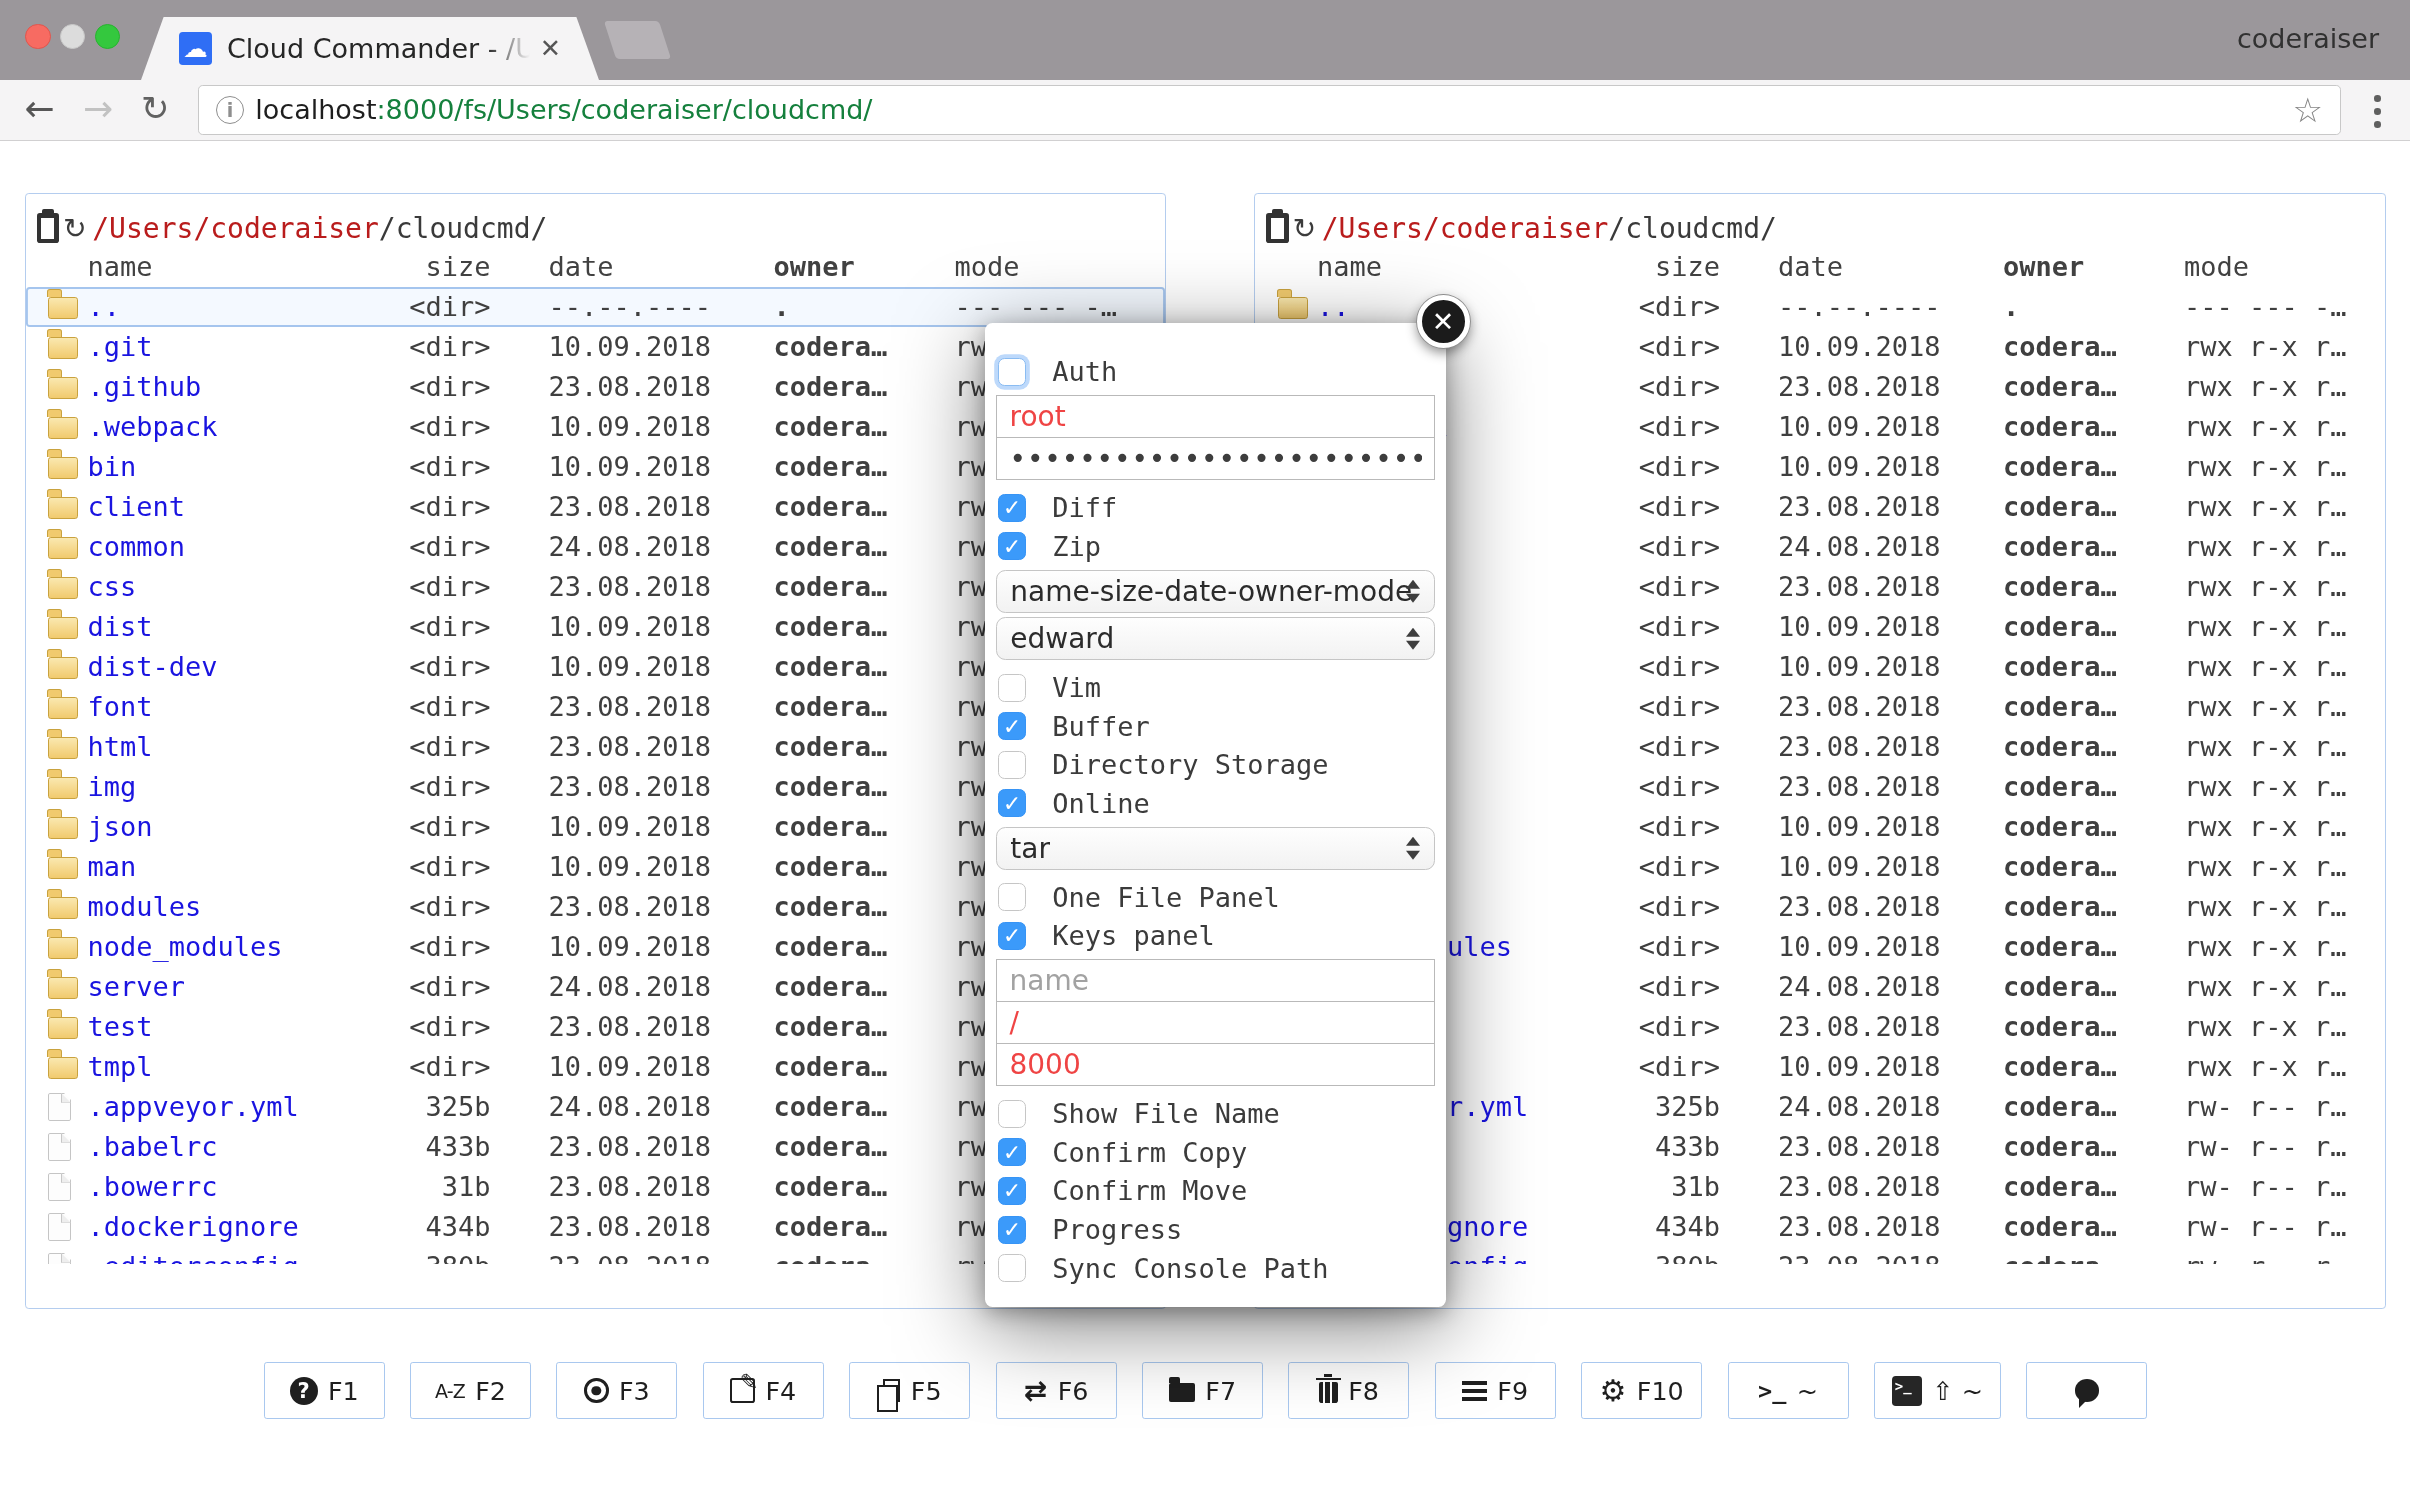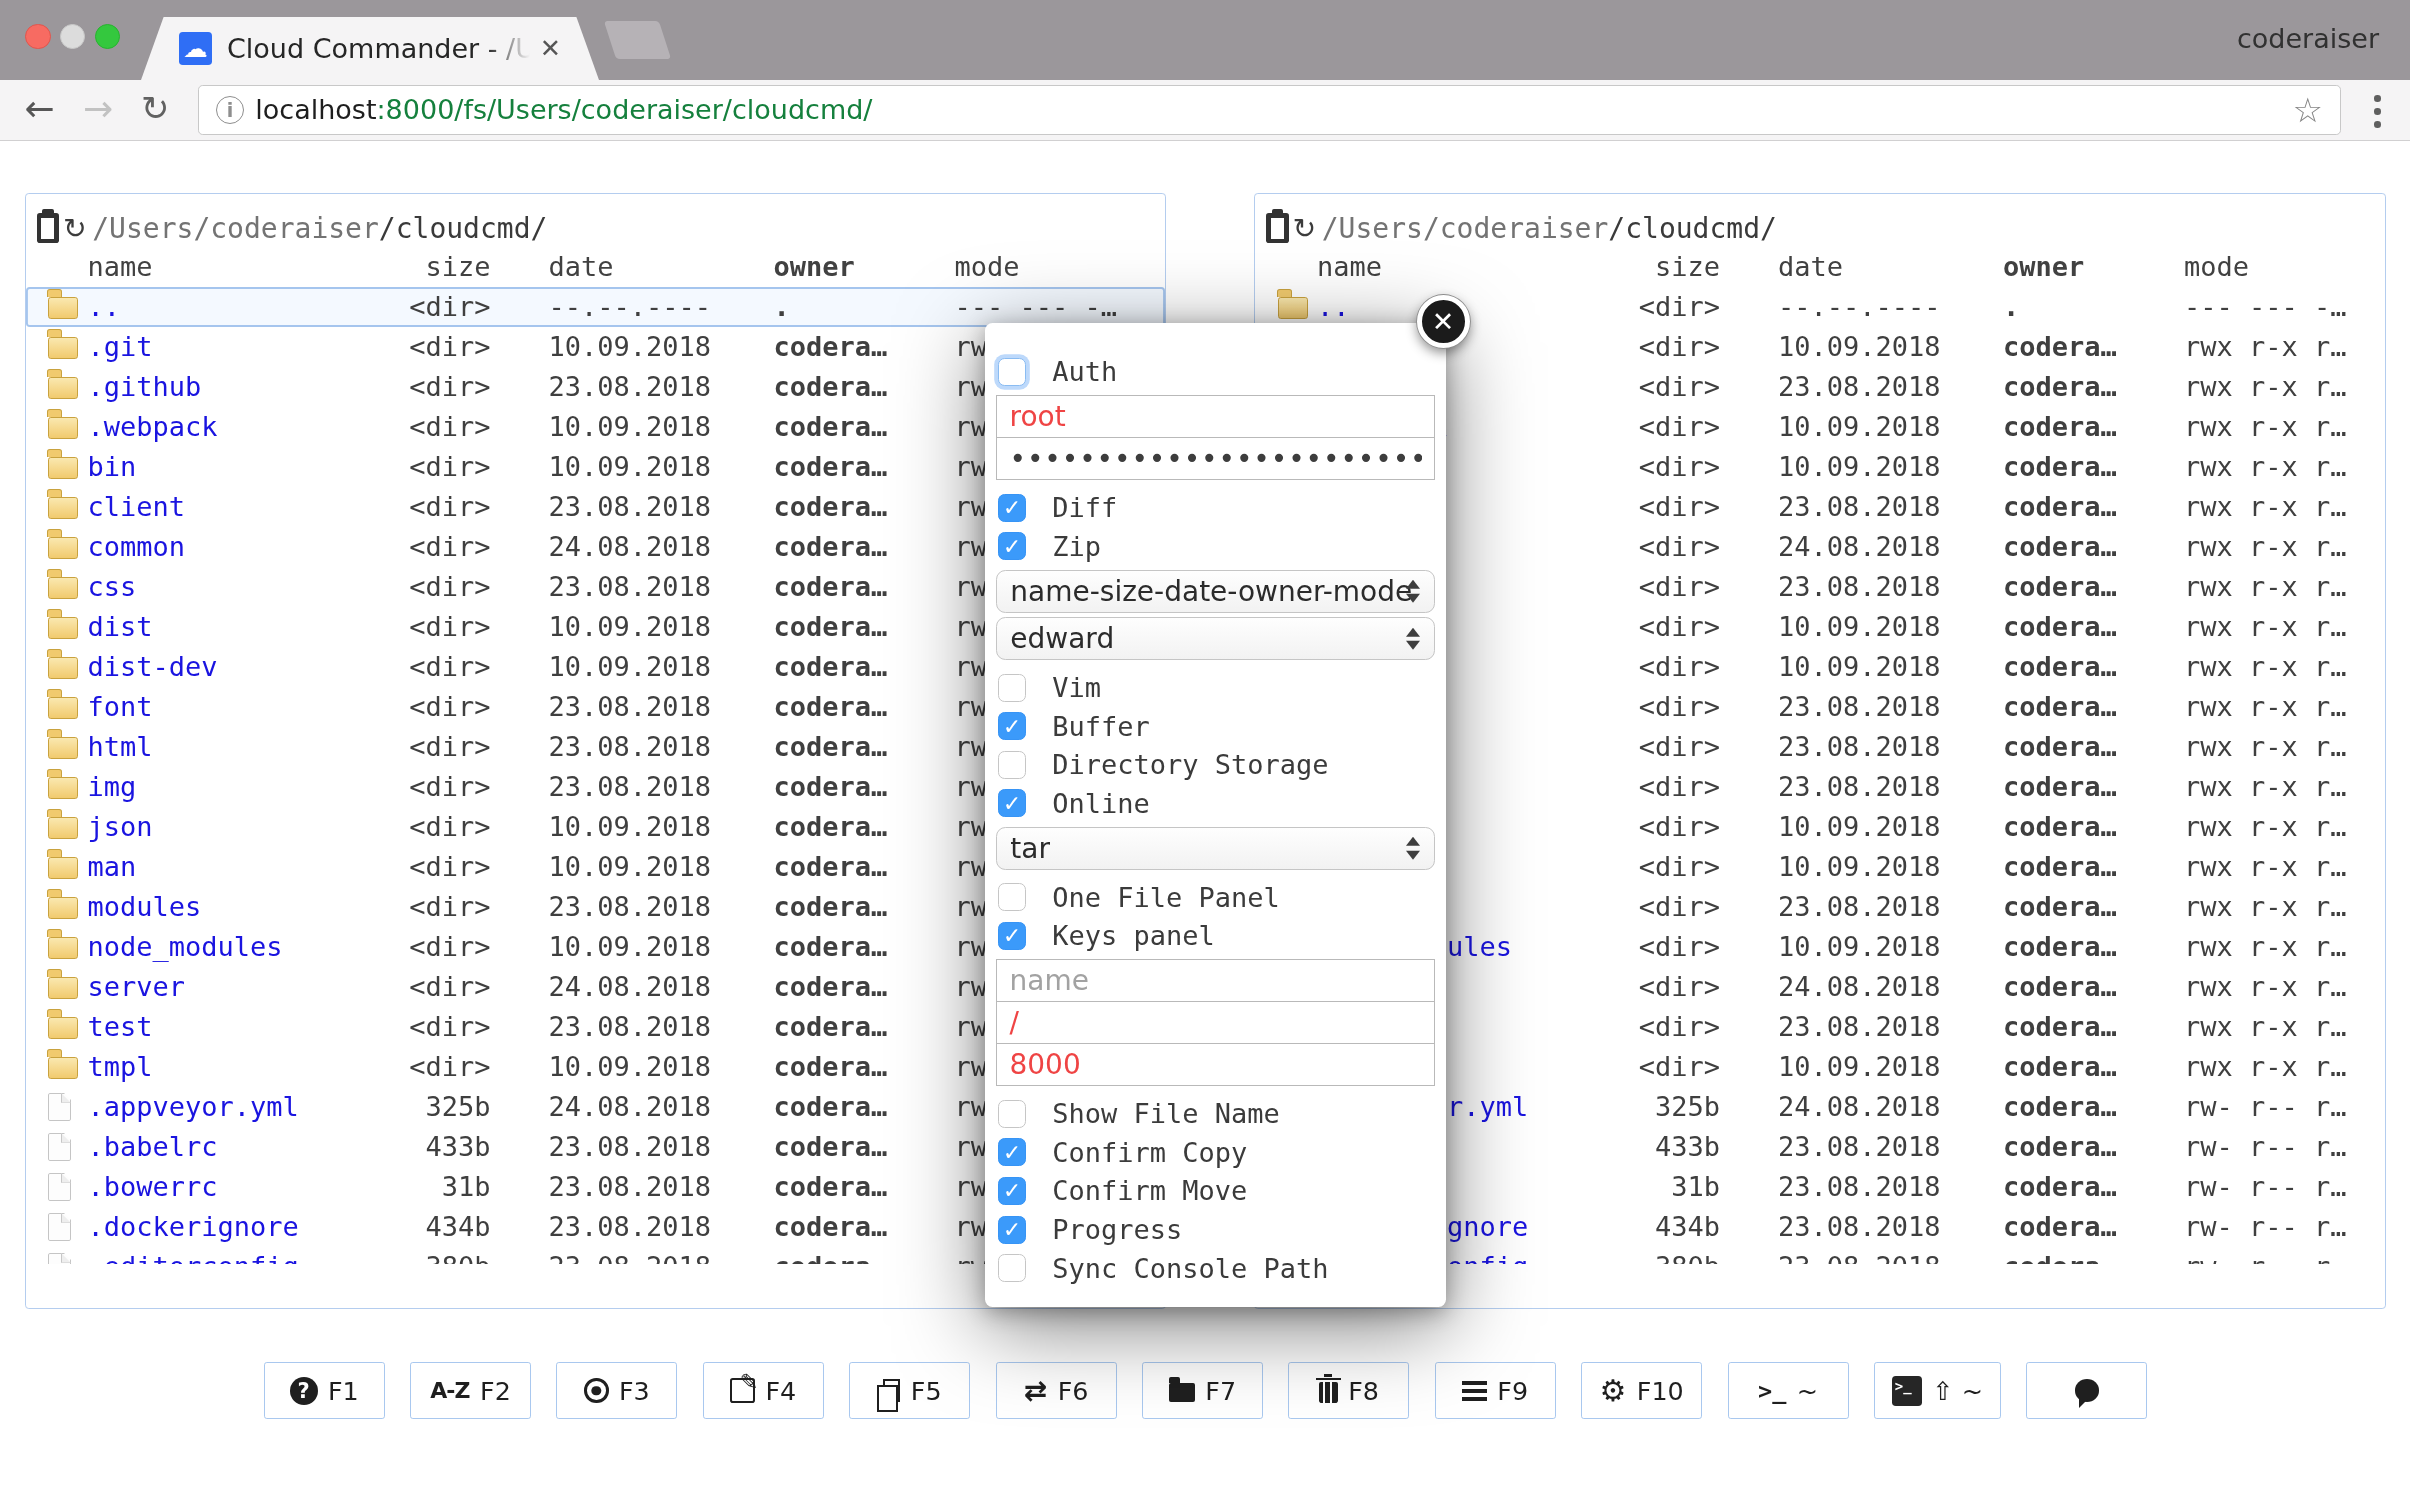--- a/index.html
+++ b/index.html
@@ -50,21 +50,21 @@
   #left-panel { left:24.5px; width:1141px; }
   #right-panel { left:1254px; width:1132px; }
   .panel-head { display:flex; align-items:center; padding:15px 0 0 11.3px; height:53px;
                 font-family:"DejaVu Sans Mono",monospace; font-size:28px; }
   .ic-clipboard { position:relative; width:22.6px; height:30px; background:#333; border-radius:2.8px; flex:none; }
   .ic-clipboard::before { content:""; position:absolute; left:4.7px; top:4.7px; width:13px; height:21px; background:#fff; }
   .ic-clipboard::after { content:""; position:absolute; left:5.6px; top:-3.8px; width:11.3px; height:5.6px;
                 background:#333; border-radius:1.9px 1.9px 0 0; }
   .ic-refresh { margin:0 5.6px 0 3.8px; font-size:28px; color:#3c3c3c; font-family:"DejaVu Sans",sans-serif; }
   .ic-refresh::before { content:"↻"; }
-  .path-red { color:#737373; }
+  .path-red { color:#b91c1c; }
   .path-dark { color:#3a3a3a; }
 
   .grid-row { display:grid; grid-template-columns:62px 299px 104px 234px 185px auto; align-items:center; }
   .cols-head { height:38px; font-family:"DejaVu Sans Mono",monospace; font-size:27px; color:#414141; }
   .c-size { text-align:right; }
   .c-date { padding-left:58px; }
   .c-owner { padding-left:49px;font-weight:bold; }
   .c-mode { padding-left:45px; overflow:hidden; white-space:nowrap; }
   .rows { height:979px; overflow:hidden; padding-top:1.9px; }
   .frow { height:40px; font-family:"DejaVu Sans Mono",monospace; font-size:27px; color:#3f3f3f; }
@@ -117,21 +117,21 @@
   .sel-arrows i.up { border-bottom:9.4px solid #3e3e3e; }
   .sel-arrows i.dn { border-top:9.4px solid #3e3e3e; }
 
   
   #fbar { position:absolute; left:0; top:1362px; width:2411px; display:flex; justify-content:center; gap:25.4px; }
   .fkey { height:57px; min-width:121px; padding:0 17px; background:#fff; border:0.9px solid #a9c8ef;
           border-radius:2.8px; display:flex; align-items:center; justify-content:center; gap:10.4px;
           font-size:25.4px; color:#1f1f1f; }
   .ic-help { width:28px; height:28px; border-radius:50%; background:#1f1f1f; color:#fff; display:flex;
              align-items:center; justify-content:center; font-size:21px; font-weight:bold; }
-  .ic-az { font-size:22px; font-weight:bold; letter-spacing:-0.9px; }
+  .ic-az { font-size:19px; font-weight:normal; letter-spacing:-0.9px; }
   .ic-eye { position:relative; width:24.5px; height:24.5px; border:3.8px solid #1f1f1f; border-radius:50%; }
   .ic-eye::after { content:""; position:absolute; left:50%; top:50%; transform:translate(-50%,-50%);
              width:9.4px; height:9.4px; border-radius:50%; background:#1f1f1f; }
   .ic-edit { position:relative; width:24.5px; height:24.5px; border:2.8px solid #1f1f1f; border-radius:2.8px; }
   .ic-edit::after { content:"✎"; position:absolute; right:-5.6px; top:-11.3px; font-size:22.6px; color:#1f1f1f; }
   .ic-copy { position:relative; width:17px; height:22.6px; border:2.8px solid #1f1f1f; background:#fff; margin-left:5.6px; }
   .ic-copy::before { content:""; position:absolute; left:-8.5px; top:3.8px; width:17px; height:22.6px;
              border:2.8px solid #1f1f1f; background:#fff; }
   .ic-move { font-size:28px; font-weight:bold; line-height:1; }
   .ic-mkdir { position:relative; width:26px; height:19px; background:#1f1f1f; border-radius:1.9px; margin-top:3.8px; }

